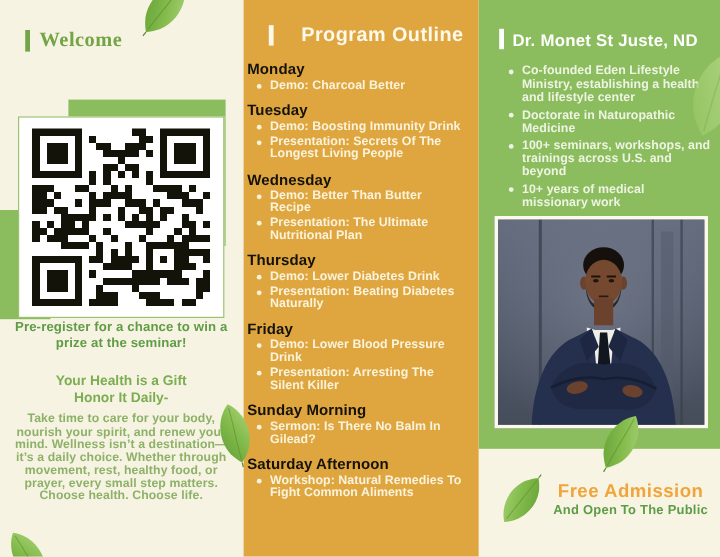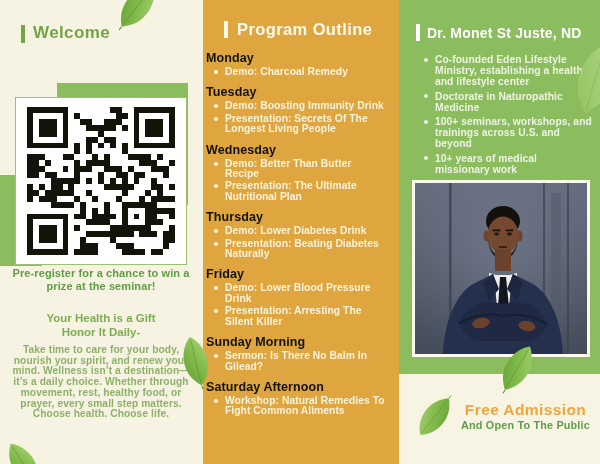--- a/index.html
+++ b/index.html
@@ -13,38 +13,38 @@
   .panel{position:absolute;top:0;height:464px;}
   .panel-left{left:0;width:203px;background:#F7F3E2;}
   .panel-mid{left:203px;width:196px;background:#DFA640;}
   .panel-right{left:399px;width:201px;background:#F8F4E4;}
   .right-green{position:absolute;left:399px;top:0;width:201px;height:374px;background:#8BBC5D;}
 
   
   .hbar{display:inline-block;flex:0 0 auto;}
 
   
-  .welcome{position:absolute;left:21px;top:23px;display:flex;align-items:flex-end;gap:8px;}
+  .welcome{position:absolute;left:21px;top:23px;display:flex;align-items:flex-end;gap:8px;font-family:Liberation Serif, serif;}
   .welcome .hbar{width:4px;height:18px;background:#73A446;}
   .welcome-text{font-size:17px;font-weight:bold;color:#73A446;letter-spacing:.4px;}
 
   .green-rect-tr{position:absolute;left:57px;top:83px;width:131px;height:122px;background:#8BBC5D;}
   .green-rect-bl{position:absolute;left:0;top:175px;width:42px;height:91px;background:#8BBC5D;}
   .qr-card{position:absolute;left:15px;top:97px;width:172px;height:168px;background:#ffffff;border:1px solid #9CC173;}
   .qr-card svg{position:absolute;left:10px;top:9px;}
 
   .preregister{position:absolute;left:6px;top:267px;width:190px;text-align:center;
     font-size:11px;font-weight:bold;color:#5F9C45;line-height:13px;letter-spacing:.1px;}
   .gift-title{position:absolute;left:6px;top:312px;width:190px;text-align:center;
     font-size:11.5px;font-weight:bold;color:#7CAD52;line-height:13.5px;}
   .left-body{position:absolute;left:9px;top:345px;width:184px;text-align:center;
     font-size:10.2px;font-weight:bold;color:#8DB168;line-height:10.7px;letter-spacing:.1px;}
 
   
-  .program-heading{position:absolute;left:224px;top:20px;display:flex;align-items:center;gap:9px;}
+  .program-heading{position:absolute;left:224px;top:20px;display:flex;align-items:center;gap:23px;}
   .program-heading .hbar{width:4px;height:17px;background:#FCF9EA;}
   .program-heading-text{font-size:16.5px;font-weight:bold;color:#FCF9EA;letter-spacing:.4px;}
 
   .days{position:absolute;left:206px;top:52px;width:188px;}
   .day-title{font-size:12.5px;font-weight:bold;color:#14120A;letter-spacing:.1px;line-height:13px;margin-bottom:2px;}
   .days ul{margin:0 0 9px 0;padding:0 0 0 19px;list-style:none;width:182px;}
   .days li{position:relative;font-size:10.3px;font-weight:bold;color:#FAF3DB;
     line-height:10.4px;letter-spacing:.05px;margin-bottom:2px;max-width:163px;}
   .days li::before{content:"";position:absolute;left:-11px;top:3px;width:4px;height:4px;border-radius:50%;background:#FAF3DB;}
 
@@ -440,21 +440,21 @@
 
   <div class="program-heading">
     <span class="hbar"></span>
     <span class="program-heading-text">Program Outline</span>
   </div>
 
   <div class="days">
     <div class="day-section">
       <div class="day-title">Monday</div>
       <ul>
-        <li>Demo: Charcoal Remedy</li>
+        <li>Demo: Charcoal Better</li>
       </ul>
     </div>
     <div class="day-section">
       <div class="day-title">Tuesday</div>
       <ul>
         <li>Demo: Boosting Immunity Drink</li>
         <li>Presentation: Secrets Of The Longest Living People</li>
       </ul>
     </div>
     <div class="day-section">

